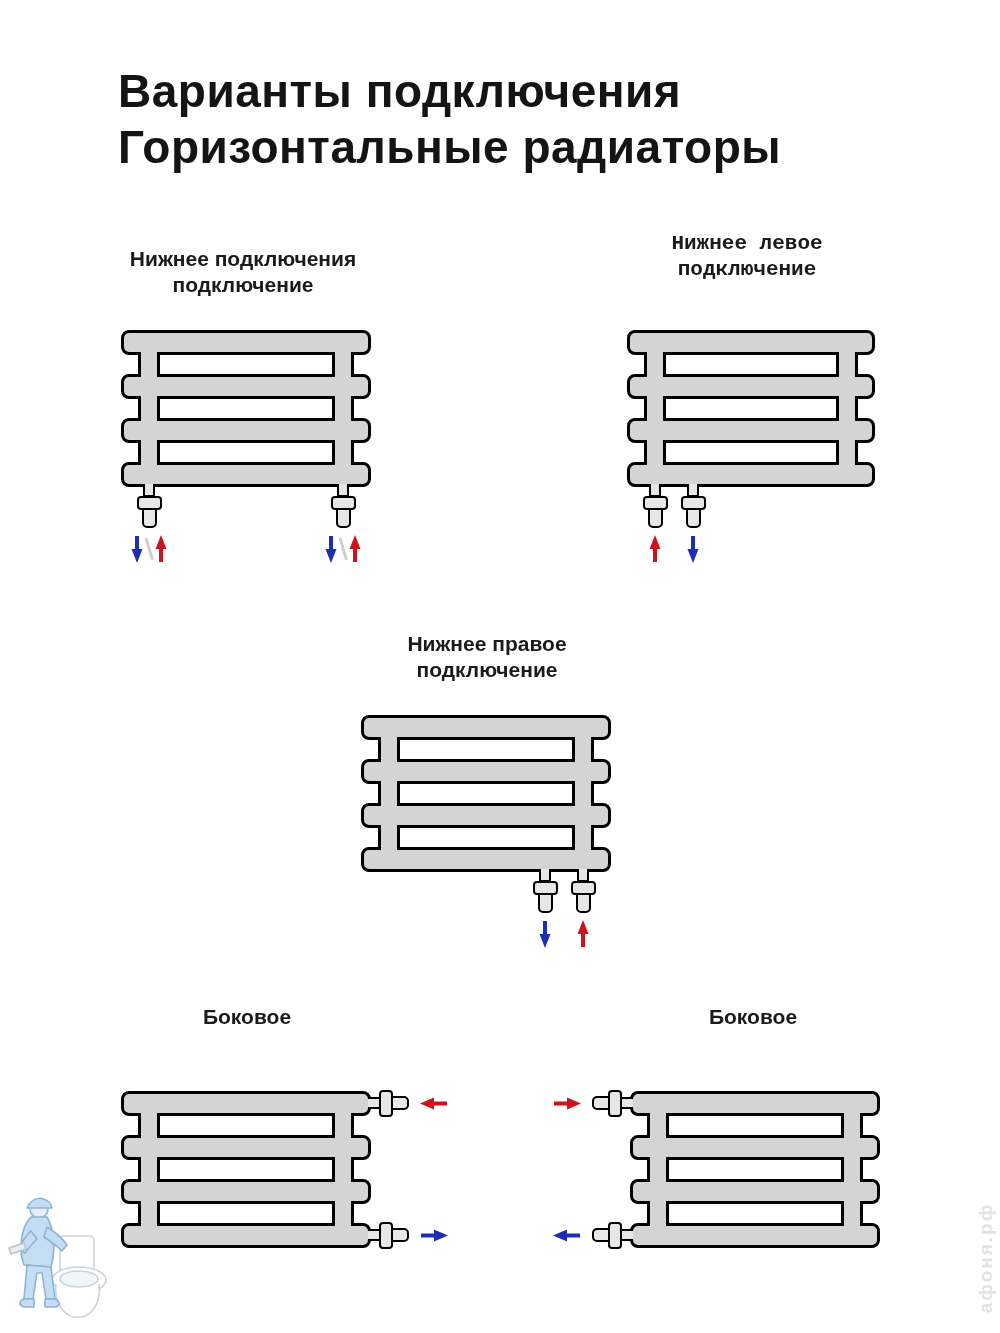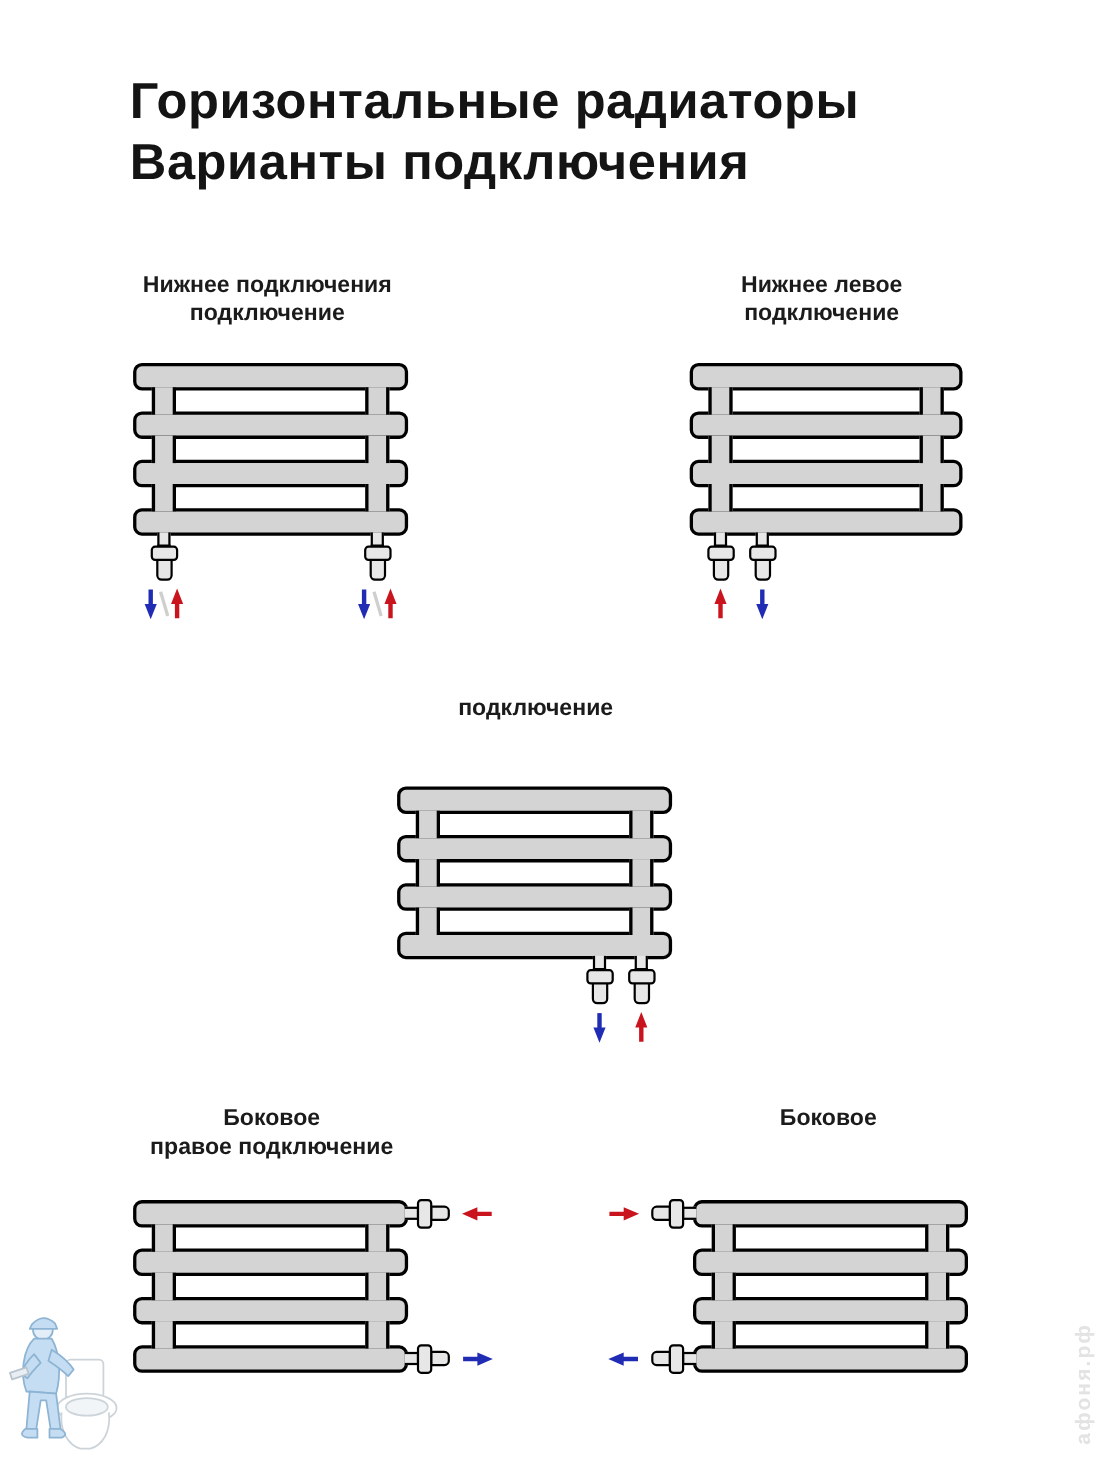--- a/index.html
+++ b/index.html
@@ -14,22 +14,22 @@
   .arr{position:absolute;}
   .wm-text{position:absolute;left:986px;top:1258px;transform:translate(-50%,-50%) rotate(-90deg);
            font-size:19px;font-weight:700;letter-spacing:2px;color:#e3e3e3;white-space:nowrap;}
 </style>
 </head>
 <body>
 
 <div class="canvas" style="--radfill: #d4d4d4; --valvefill: #e7e7e7;">
 
   <div class="main-title" style="left:118px;top:63px;">
+    <div>Варианты подключения</div>
     <div>Горизонтальные радиаторы</div>
-    <div>Варианты подключения</div>
   </div>
 
   <div id="diagrams">
       <div class="diagram-group">
         <div class="dlabel" style="left:73px;top:246px;">
           <div>Нижнее подключения</div>
           <div>подключение</div>
         </div>
         <div class="bar" style="left:121px;top:330px;width:250px;"></div>
         <div class="bar" style="left:121px;top:374px;width:250px;"></div>
@@ -64,21 +64,21 @@
         </svg>
         <svg class="arr" style="left:338px;top:534px" width="10" height="30" viewBox="0 0 10 30">
           <line x1="2" y1="4" x2="8.5" y2="26" stroke="#cfcfcf" stroke-width="3"></line>
         </svg>
         <svg class="arr" style="left:349px;top:534px" width="12" height="30" viewBox="0 0 12 30">
           <path d="M6 28 V13" stroke="#c9141e" stroke-width="4" fill="none"></path>
           <polygon points="0.5,15 11.5,15 6,1" fill="#c9141e"></polygon>
         </svg>
       </div>
       <div class="diagram-group">
-        <div class="dlabel" style="left:577px;top:246px;">
+        <div class="dlabel" style="left:577px;top:231px;font-family:Liberation Mono, monospace;">
           <div>Нижнее левое</div>
           <div>подключение</div>
         </div>
         <div class="bar" style="left:627px;top:330px;width:248px;"></div>
         <div class="bar" style="left:627px;top:374px;width:248px;"></div>
         <div class="bar" style="left:627px;top:418px;width:248px;"></div>
         <div class="bar" style="left:627px;top:462px;width:248px;"></div>
         <div class="pipe" style="left:644px;top:352px;height:25px;"></div>
         <div class="pipe" style="left:644px;top:396px;height:25px;"></div>
         <div class="pipe" style="left:644px;top:440px;height:25px;"></div>
@@ -95,20 +95,21 @@
         <div class="vpart" style="left:687px;top:484px;width:12px;height:13px;border-top:0;"></div>
         <div class="vpart" style="left:686px;top:507px;width:15px;height:21px;border-radius:0 0 5px 5px;"></div>
         <div class="vpart" style="left:681px;top:496px;width:25px;height:14px;border-radius:4px;"></div>
         <svg class="arr" style="left:687px;top:534px" width="12" height="30" viewBox="0 0 12 30">
           <path d="M6 2 V17" stroke="#202cb4" stroke-width="4" fill="none"></path>
           <polygon points="0.5,15 11.5,15 6,29" fill="#202cb4"></polygon>
         </svg>
       </div>
       <div class="diagram-group">
         <div class="dlabel" style="left:317px;top:631px;">
+          <div>Нижнее правое</div>
           <div>подключение</div>
         </div>
         <div class="bar" style="left:361px;top:715px;width:250px;"></div>
         <div class="bar" style="left:361px;top:759px;width:250px;"></div>
         <div class="bar" style="left:361px;top:803px;width:250px;"></div>
         <div class="bar" style="left:361px;top:847px;width:250px;"></div>
         <div class="pipe" style="left:378px;top:737px;height:25px;"></div>
         <div class="pipe" style="left:378px;top:781px;height:25px;"></div>
         <div class="pipe" style="left:378px;top:825px;height:25px;"></div>
         <div class="pipe" style="left:572px;top:737px;height:25px;"></div>
@@ -125,21 +126,20 @@
         <div class="vpart" style="left:576px;top:892px;width:15px;height:21px;border-radius:0 0 5px 5px;"></div>
         <div class="vpart" style="left:571px;top:881px;width:25px;height:14px;border-radius:4px;"></div>
         <svg class="arr" style="left:577px;top:919px" width="12" height="30" viewBox="0 0 12 30">
           <path d="M6 28 V13" stroke="#c9141e" stroke-width="4" fill="none"></path>
           <polygon points="0.5,15 11.5,15 6,1" fill="#c9141e"></polygon>
         </svg>
       </div>
       <div class="diagram-group">
         <div class="dlabel" style="left:77px;top:1004px;">
           <div>Боковое</div>
-          <div>правое подключение</div>
         </div>
         <div class="bar" style="left:121px;top:1091px;width:250px;"></div>
         <div class="bar" style="left:121px;top:1135px;width:250px;"></div>
         <div class="bar" style="left:121px;top:1179px;width:250px;"></div>
         <div class="bar" style="left:121px;top:1223px;width:250px;"></div>
         <div class="pipe" style="left:138px;top:1113px;height:25px;"></div>
         <div class="pipe" style="left:138px;top:1157px;height:25px;"></div>
         <div class="pipe" style="left:138px;top:1201px;height:25px;"></div>
         <div class="pipe" style="left:332px;top:1113px;height:25px;"></div>
         <div class="pipe" style="left:332px;top:1157px;height:25px;"></div>

